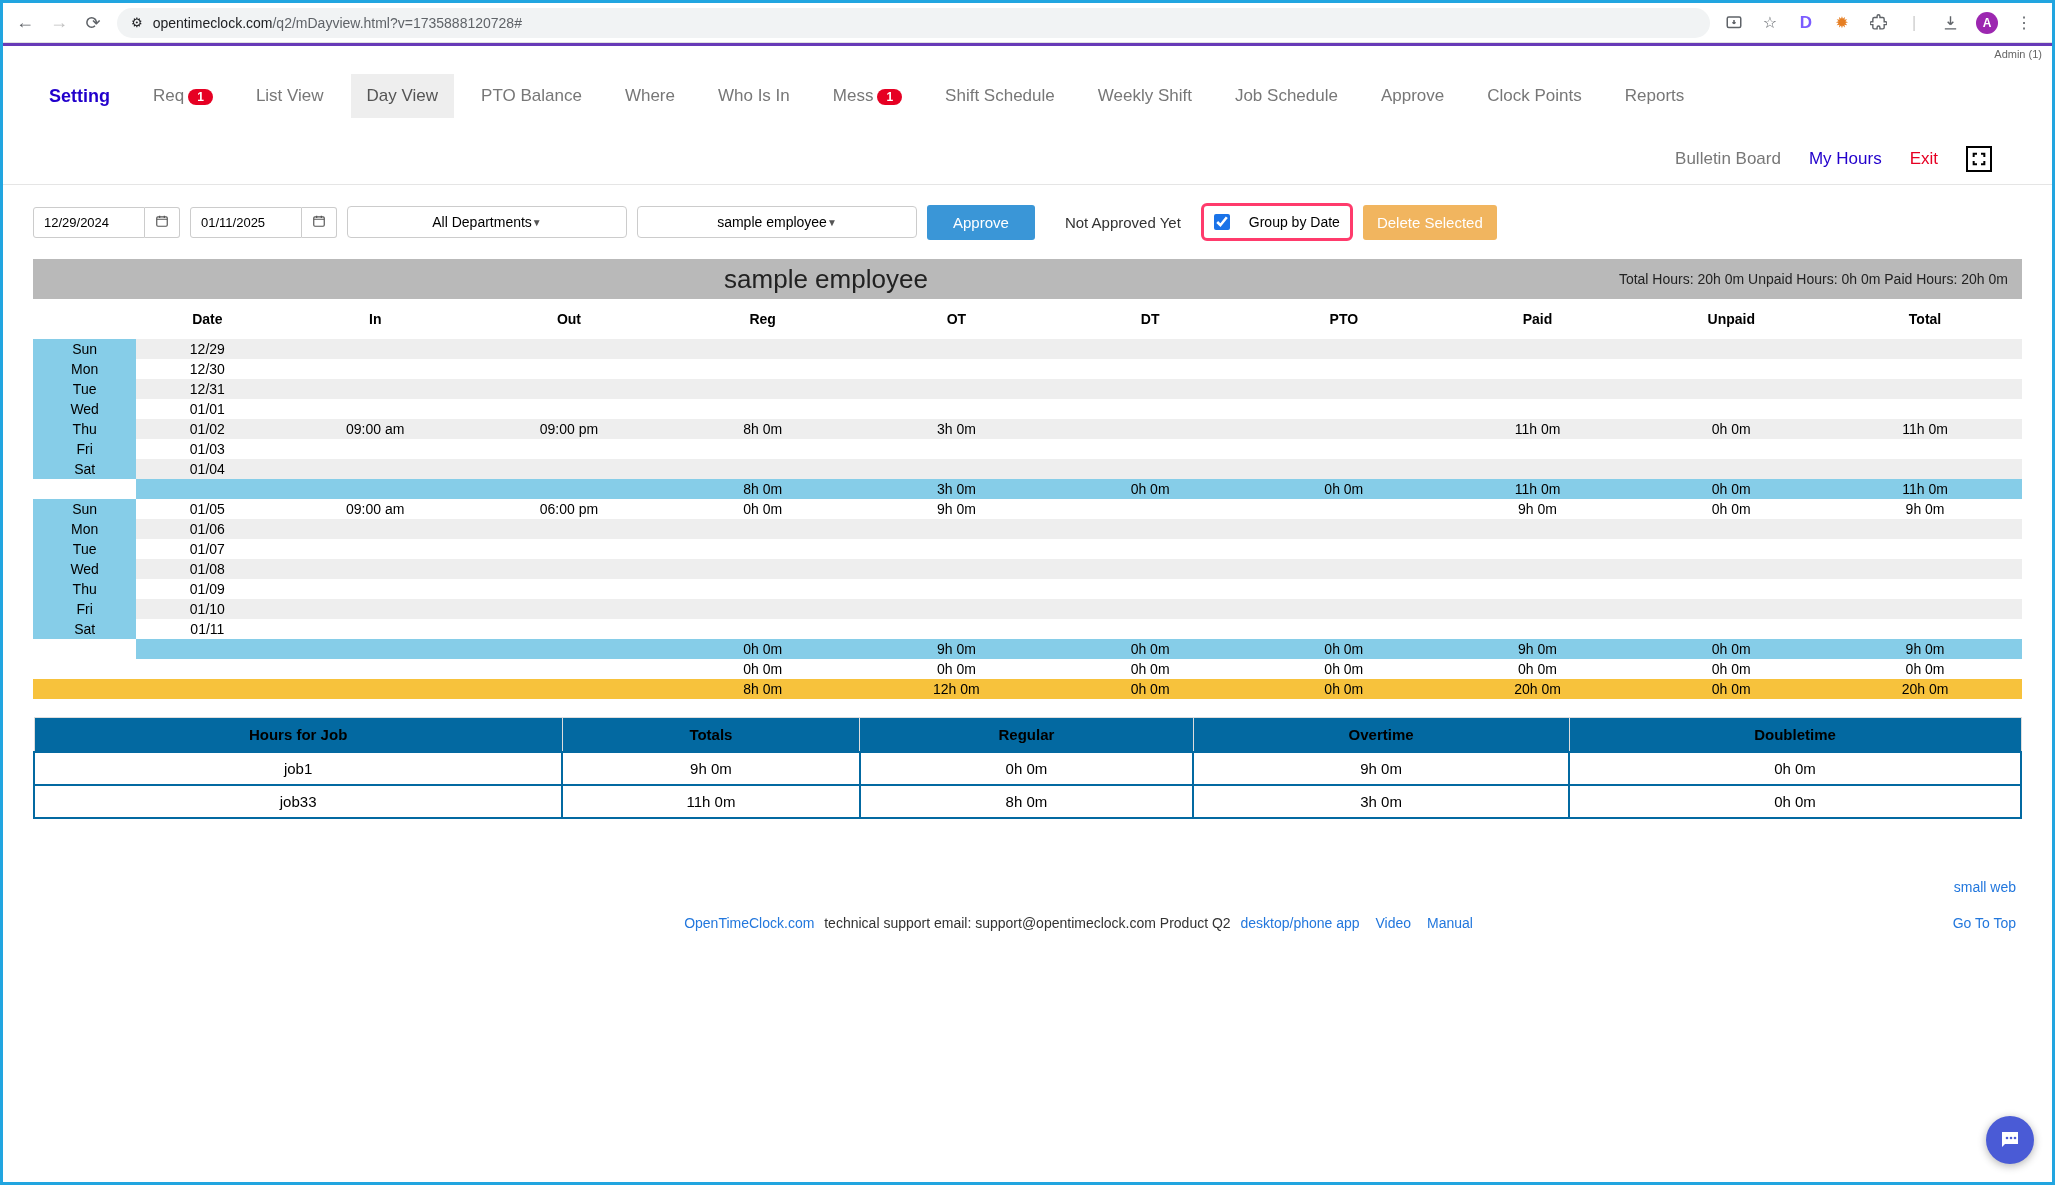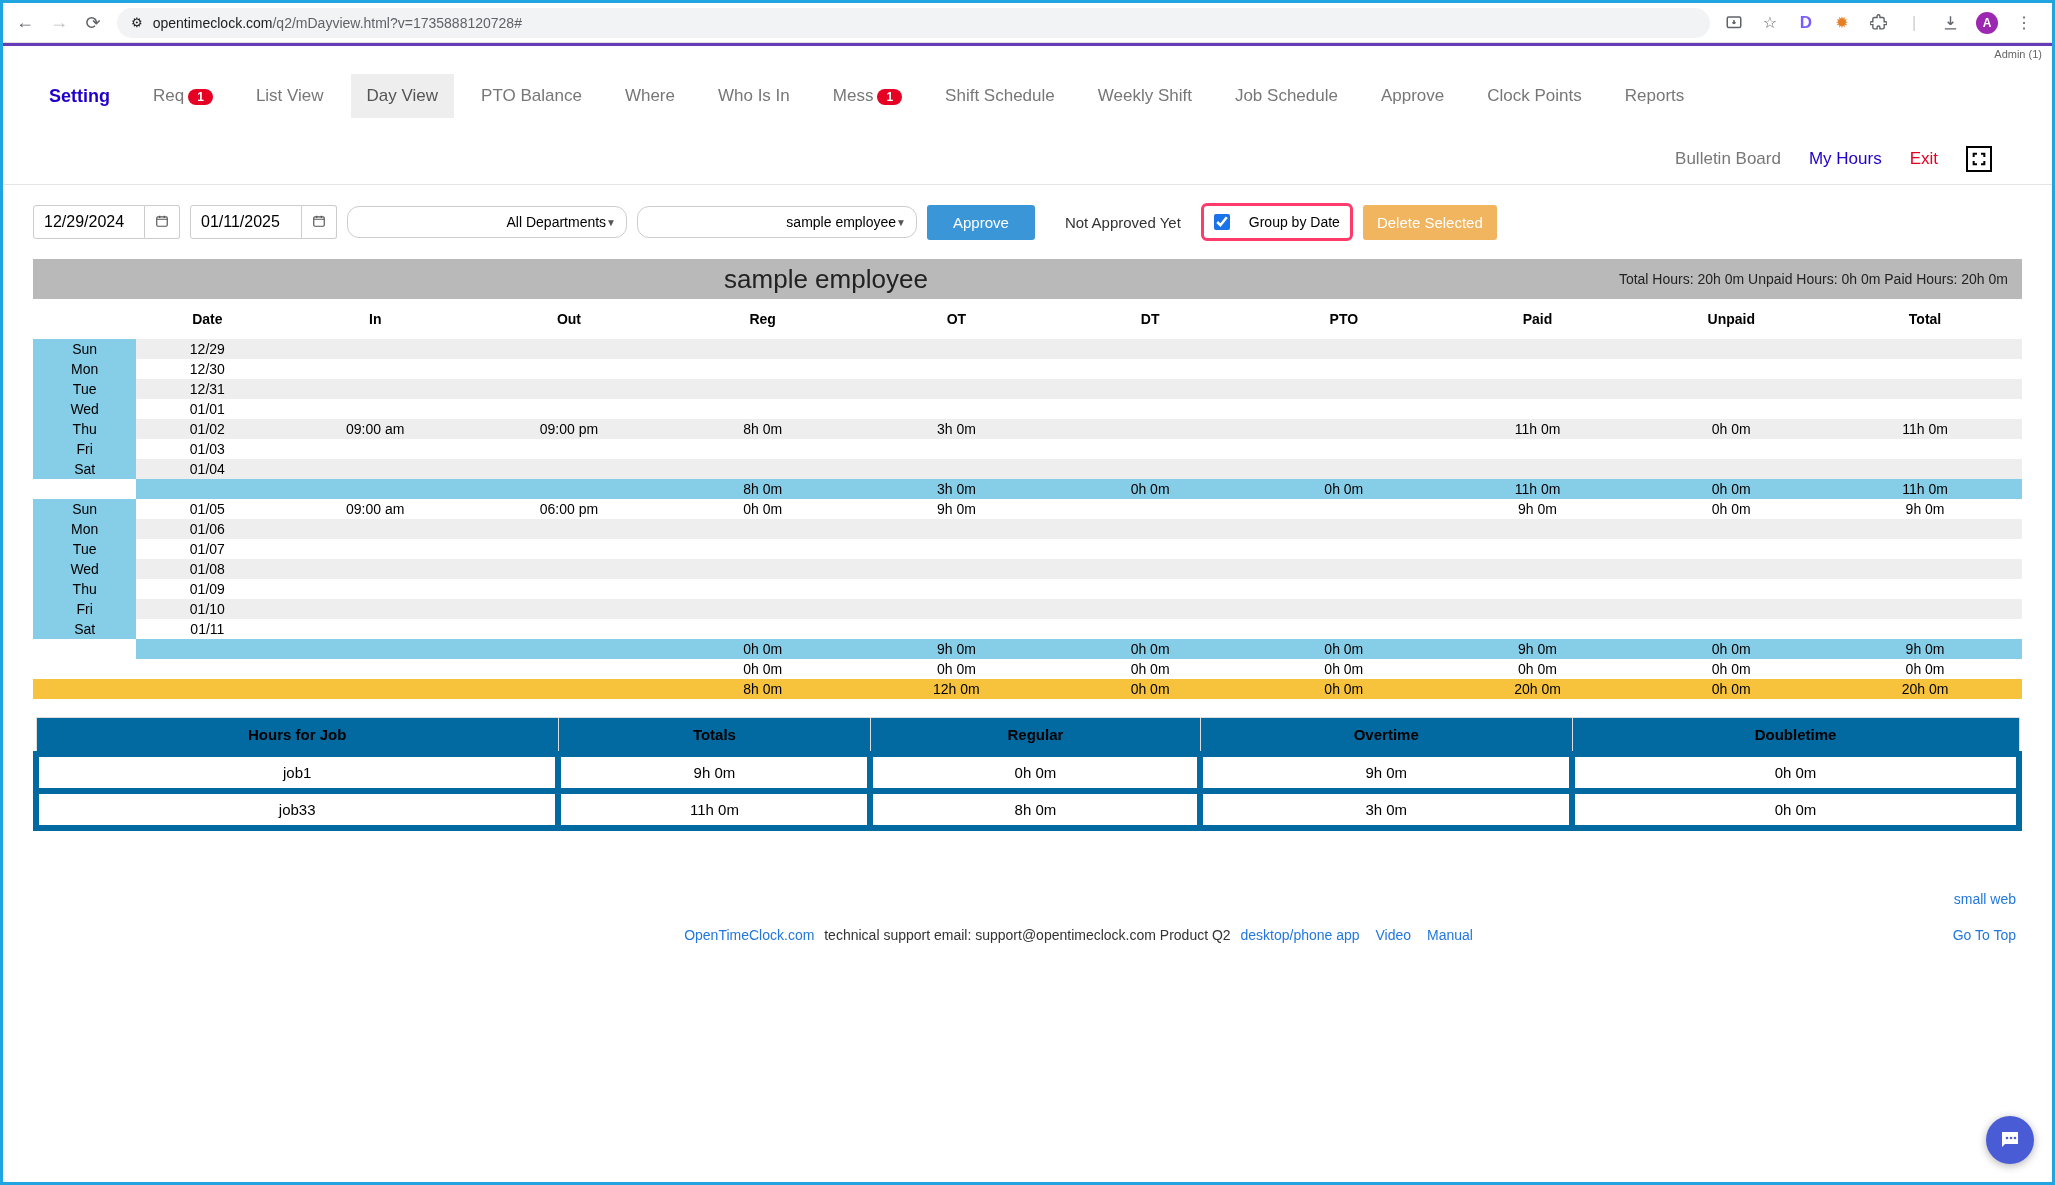--- a/index.html
+++ b/index.html
@@ -94,41 +94,41 @@
   
   .toolbar {
     display: flex;
     align-items: center;
     gap: 10px;
     padding: 18px 30px;
   }
   .date-inp {
     border: 1px solid #ccc;
     padding: 7px 10px;
-    font-size: 16px;
+    font-size: 13px;
     width: 112px;
     border-radius: 3px 0 0 3px;
   }
   .cal-btn {
     border: 1px solid #ccc;
     border-left: none;
     padding: 6px 10px;
     background: #fff;
     border-radius: 0 3px 3px 0;
     color: #555;
     cursor:pointer;
   }
   .sel {
     border: 1px solid #ccc;
     padding: 7px 10px;
     font-size: 14px;
-    border-radius: 12px;
+    border-radius: 4px;
     display: flex;
     align-items: center;
-    justify-content: flex-end;
+    justify-content: center;
     background:#fff;
     cursor:pointer;
   }
   .sel.dept { width: 280px; }
   .sel.emp { width: 280px; }
   .caret { font-size: 10px; color: #555; }
   .btn-approve {
     background: #3a96d7;
     color: #fff;
     border: none;
@@ -213,21 +213,21 @@
     border-collapse: collapse;
     font-size: 15px;
   }
   table.jobs th {
     background: #0369a1;
     border: 1px solid #ddd;
     padding: 8px;
     font-weight: bold;
   }
   table.jobs td {
-    border: 6px solid #0369a1;
+    border: 2px solid #0369a1;
     padding: 7px;
     text-align: center;
   }
 
   
   .footer {
     text-align: right;
     margin-top: 60px;
     font-size: 14px;
   }

